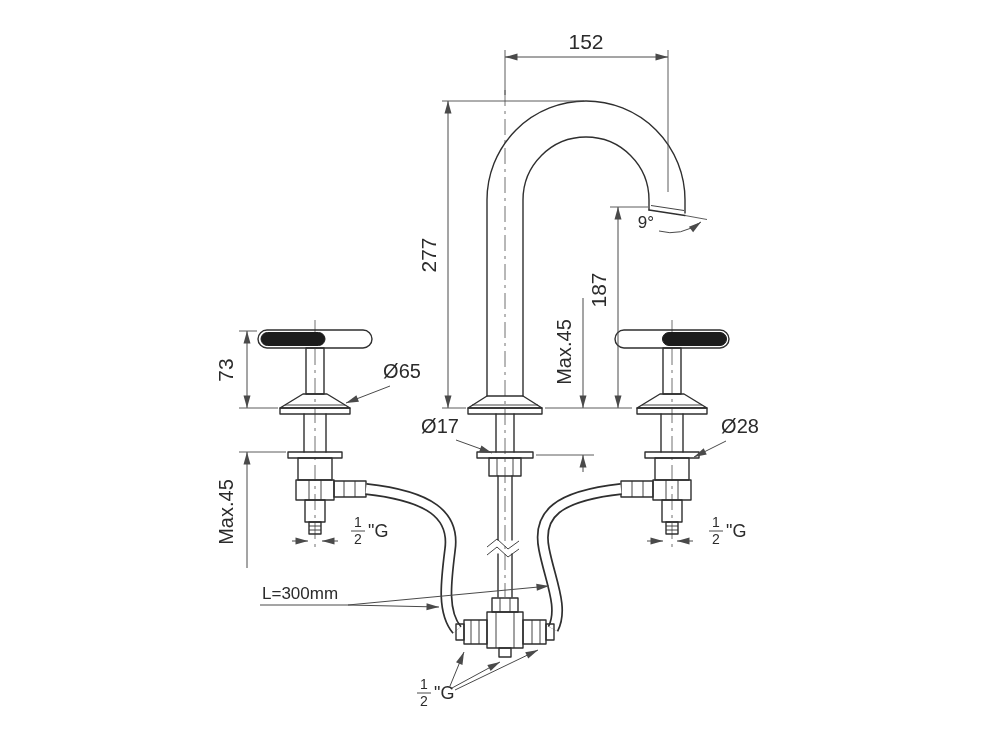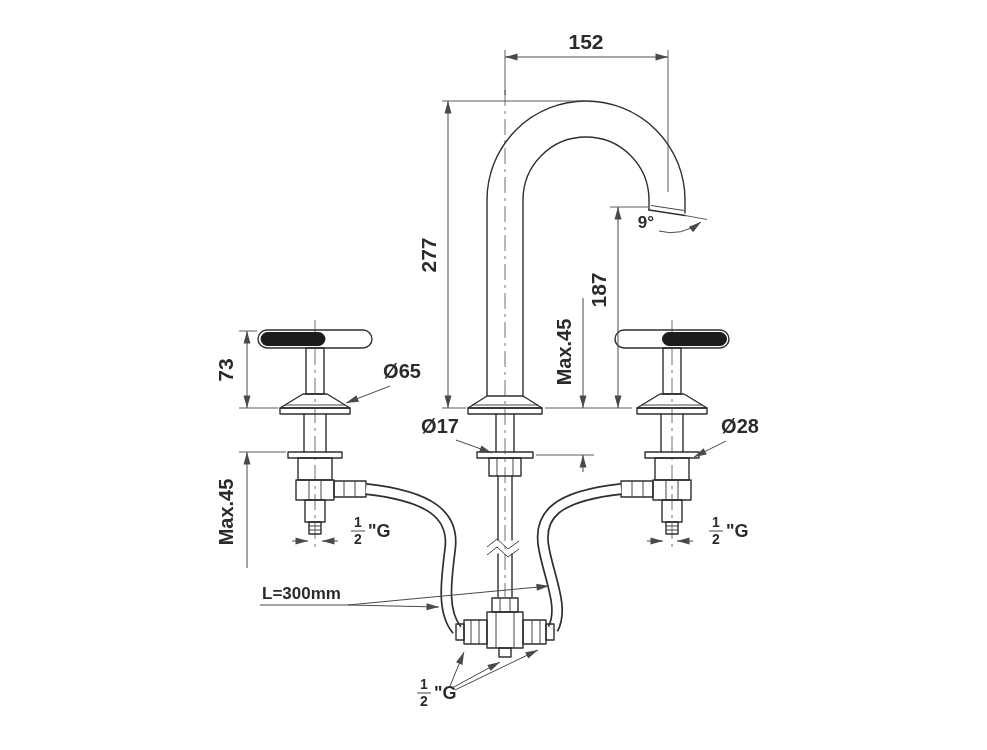--- a/index.html
+++ b/index.html
@@ -1,16 +1,16 @@
 <!DOCTYPE html>
 <html><head>
 <meta charset="utf-8">
 <style>
   html,body{margin:0;padding:0;background:#ffffff;}
-  .stage{width:987px;height:750px;position:relative;background:#ec4899;overflow:hidden;font-weight:bold;}
+  .stage{width:987px;height:750px;position:relative;background:#ec4899;overflow:hidden;}
   svg text{font-family:"Liberation Sans",sans-serif;fill:#2b2b2b;}
   .obj{stroke:#2f2f2f;stroke-width:1.4;fill:none;stroke-linejoin:round;stroke-linecap:round;}
   .obj-thin{stroke:#2f2f2f;stroke-width:0.9;fill:none;}
   .grip{fill:#1c1c1c;stroke:#1c1c1c;}
   .dim{stroke:#4a4a4a;stroke-width:1;fill:none;}
   .ext{stroke:#4a4a4a;stroke-width:0.9;fill:none;}
   .cl{stroke:#606060;stroke-width:0.9;fill:none;stroke-dasharray:16 5 3 5;}
   .hose-outer{stroke:#2f2f2f;stroke-width:12;fill:none;stroke-linecap:butt;}
   .hose-inner{stroke:#ffffff;stroke-width:8.6;fill:none;stroke-linecap:butt;}
   .t-big{font-size:21px;}

